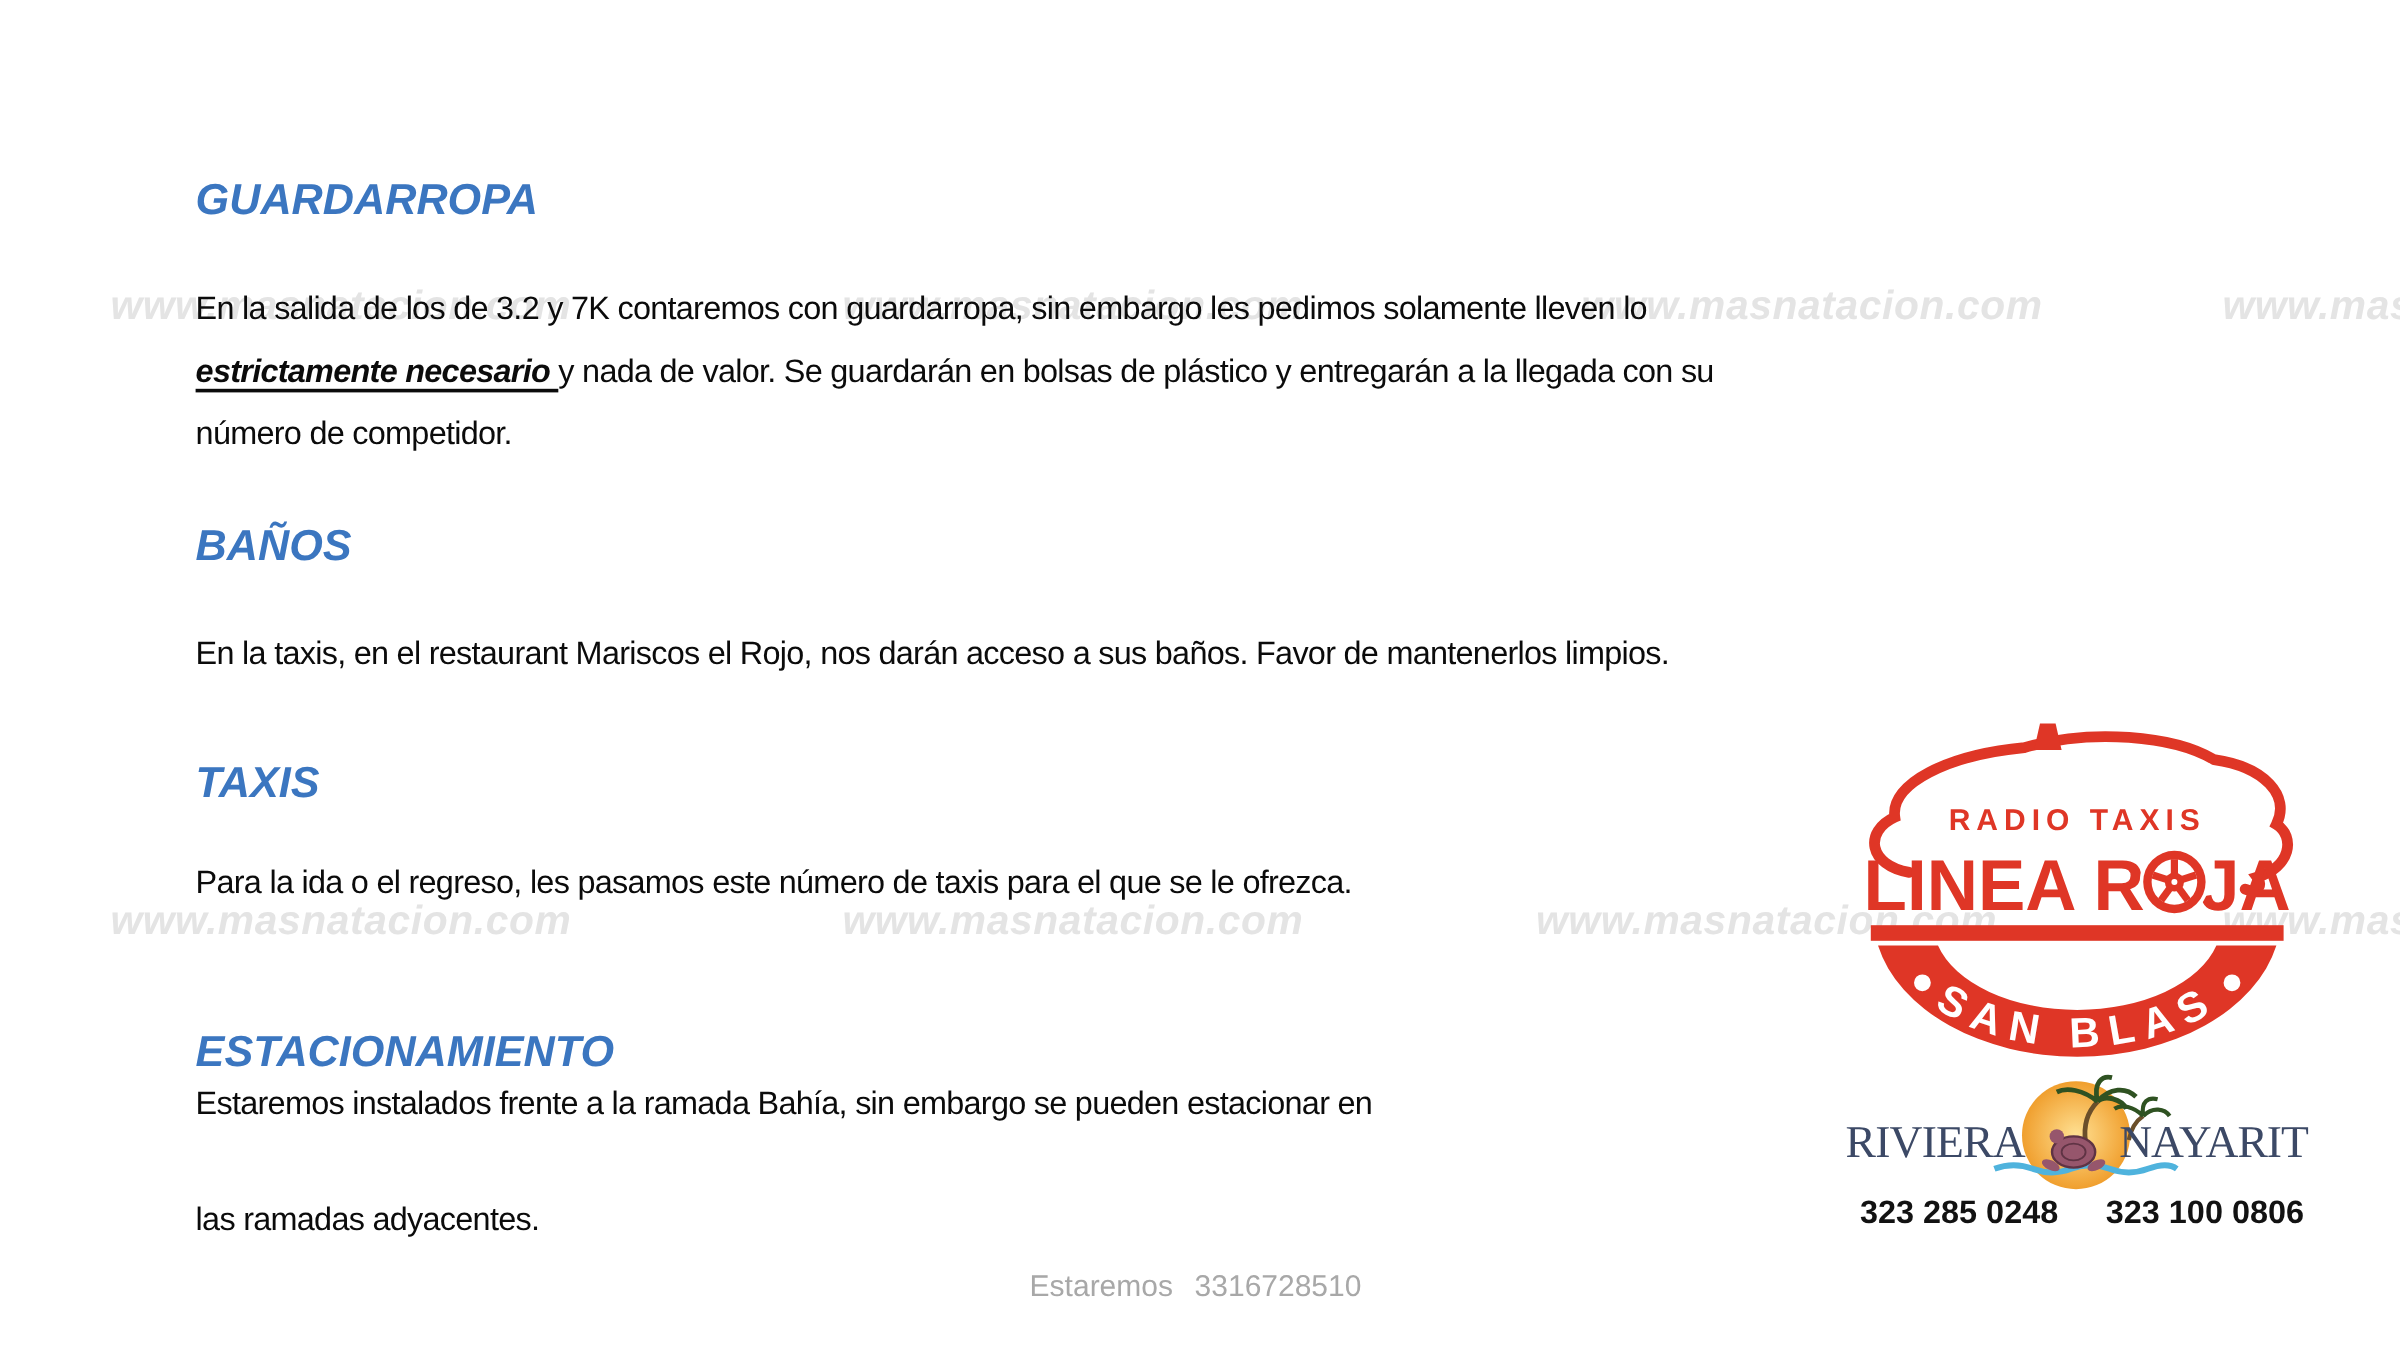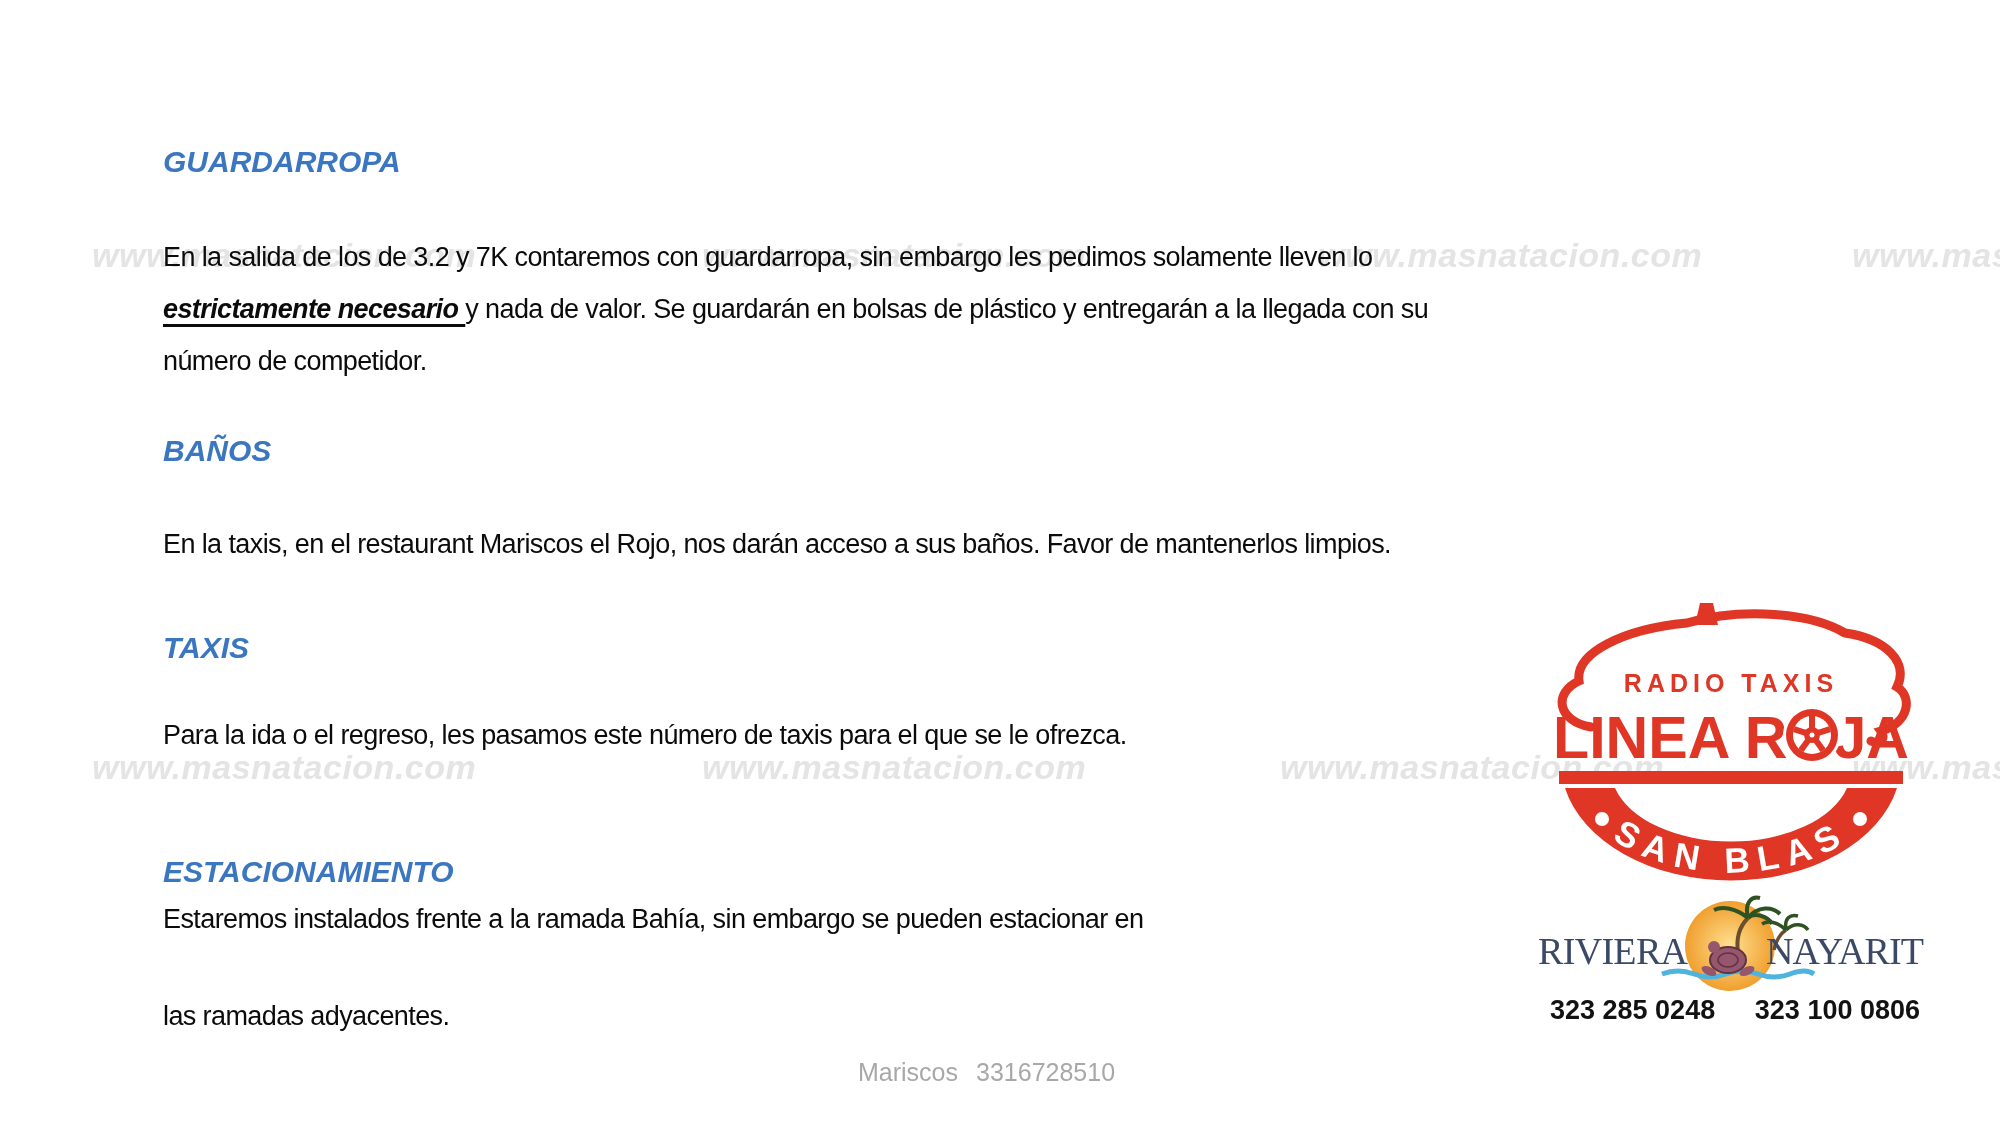--- a/index.html
+++ b/index.html
@@ -10,21 +10,21 @@
   
   .wm {
     position:absolute; z-index:0; font-weight:bold; font-size:34px;
     letter-spacing:0.5px; color:var(--watermark-gray,#e4e4e4); white-space:nowrap;
     user-select:none;
     font-style:italic;
   }
   
   .heading {
     position:absolute; z-index:1; left:163px; font-weight:bold; font-style:italic;
-    font-size:30px; color:var(--heading-blue,#3b76c0); white-space:nowrap; line-height:1.15;
+    font-size:36px; color:var(--heading-blue,#3b76c0); white-space:nowrap; line-height:1.15;
   }
   .bodyline {
     position:absolute; z-index:1; left:163px; font-size:27px; letter-spacing:-0.6px;
     color:var(--body-text,#000); white-space:nowrap; line-height:1.2;
   }
   .em-run {
     font-weight:bold; font-style:italic; text-decoration:underline;
     text-decoration-thickness:2.5px; text-underline-offset:6px;
   }
   .footer {
@@ -83,21 +83,21 @@
   <div class="heading" style="top:434px">BAÑOS</div>
   <div class="bodyline" style="top:528px">En la taxis, en el restaurant Mariscos el Rojo, nos darán acceso a sus baños. Favor de mantenerlos limpios.</div>
 
   <div class="heading" style="top:631px">TAXIS</div>
   <div class="bodyline" style="top:719px">Para la ida o el regreso, les pasamos este número de taxis para el que se le ofrezca.</div>
 
   <div class="heading" style="top:855px">ESTACIONAMIENTO</div>
   <div class="bodyline" style="top:903px">Estaremos instalados frente a la ramada Bahía, sin embargo se pueden estacionar en</div>
   <div class="bodyline" style="top:1000px">las ramadas adyacentes.</div>
 
-  <div class="footer"><span>Mariscos</span><span class="num">3316728510</span></div>
+  <div class="footer"><span>Estaremos</span><span class="num">3316728510</span></div>
 
   <svg class="taxi-svg" viewBox="0 0 372 312">
 
     <path class="car" d="M46,132 C12,126 8,98 34,86 C30,58 78,34 142,28 C198,12 266,18 300,38 C342,44 364,68 352,92 C368,102 364,128 336,136 C342,144 334,150 326,146"></path>
 
     <path class="red-fill" d="M150,30 L155,8 L168,8 L173,30 Z"></path>
     <text class="logo-top" x="186" y="97">RADIO TAXIS</text>
     <text class="logo-main" x="186" y="163" textLength="356" lengthAdjust="spacingAndGlyphs">LINEA ROJA</text>
 
     <g>

